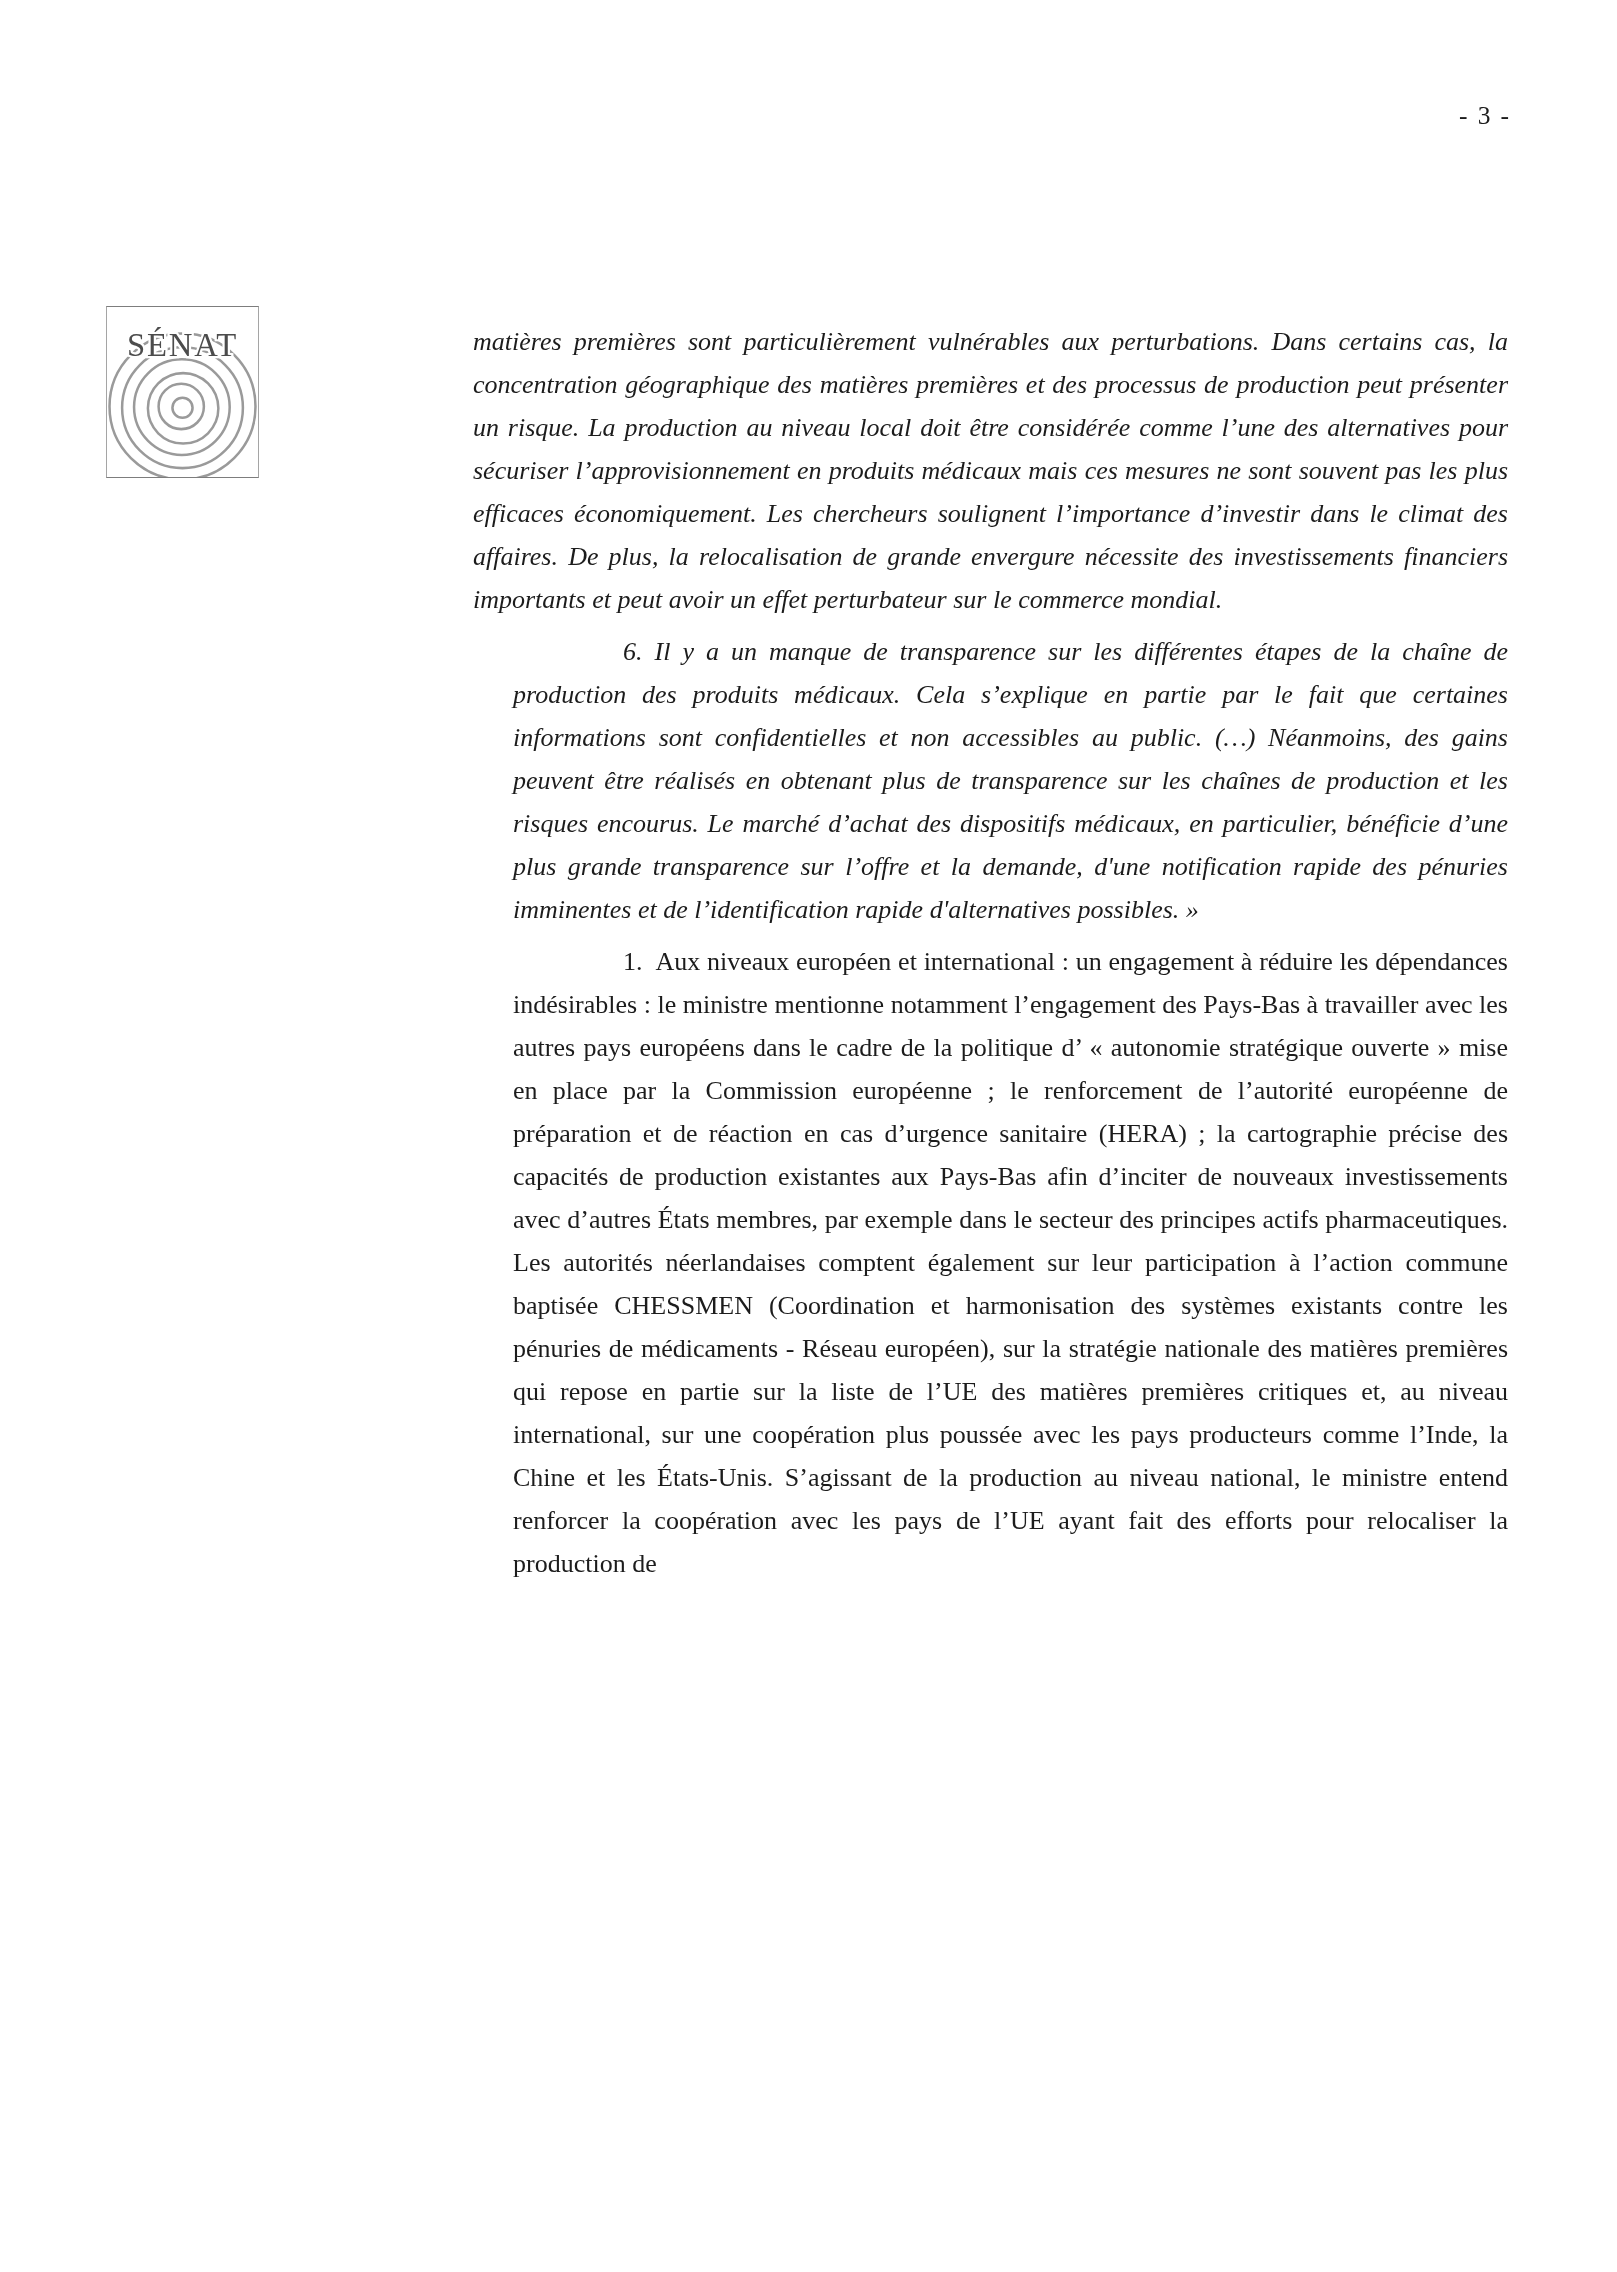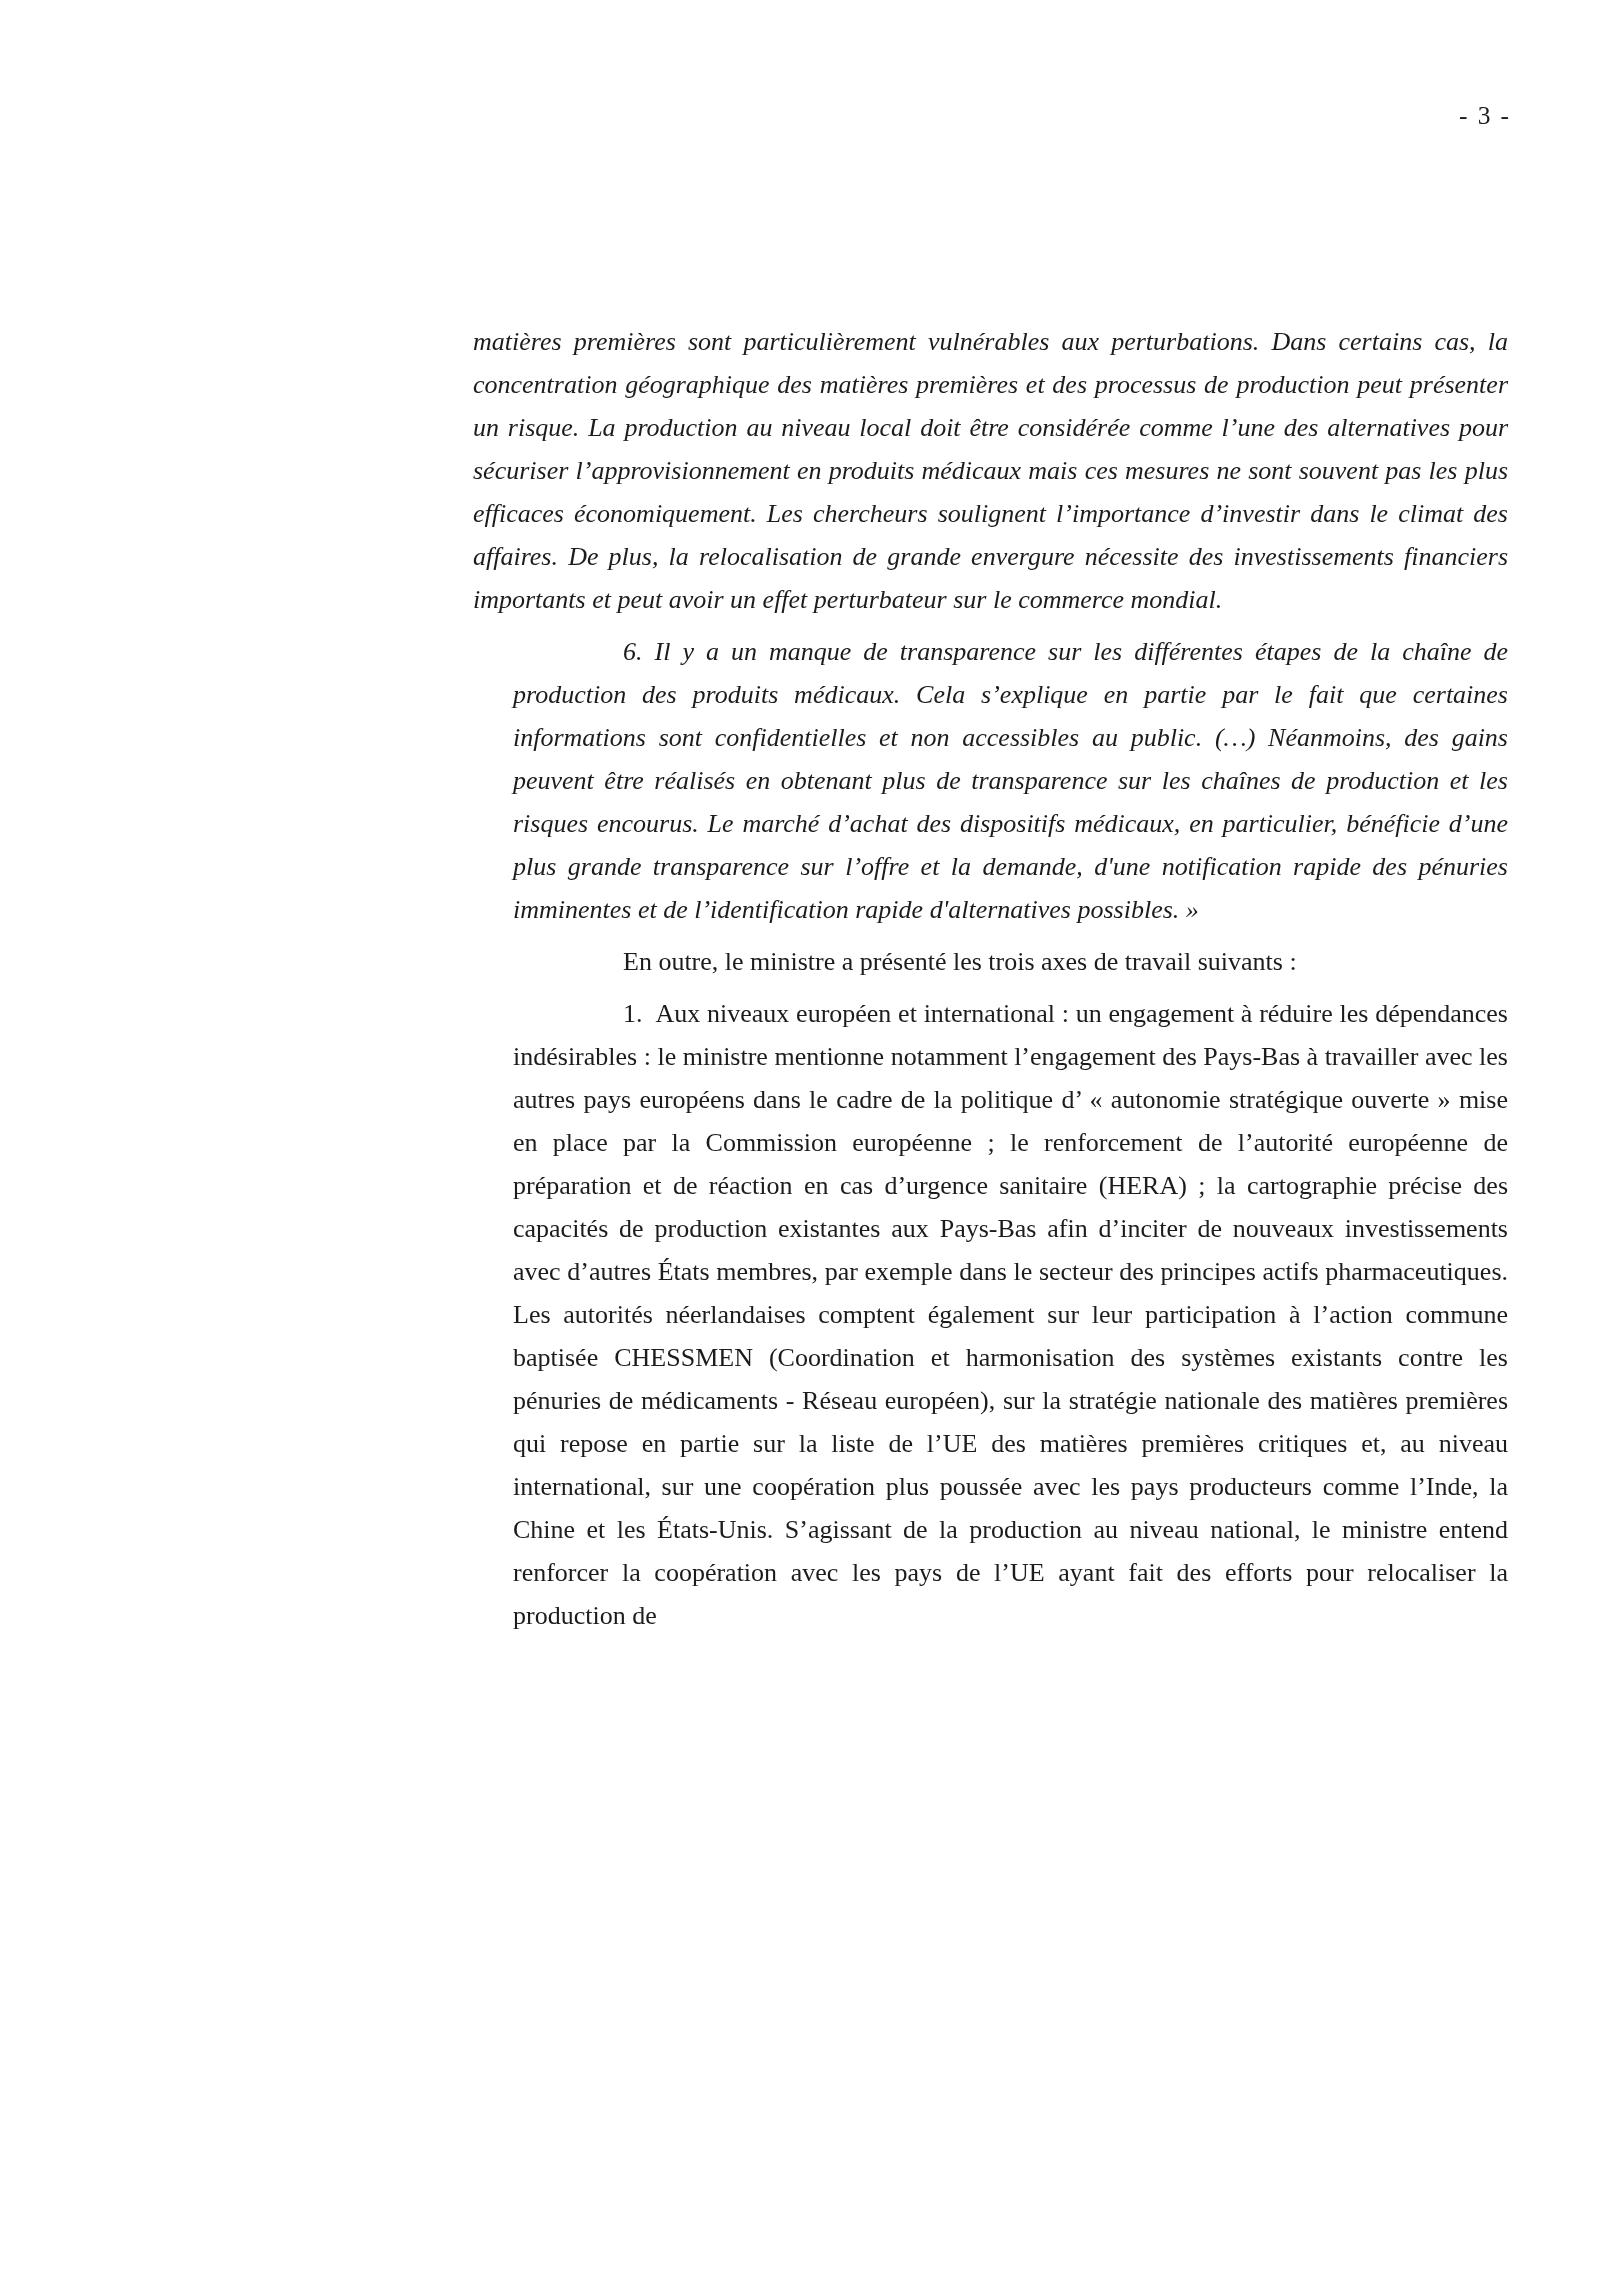--- a/index.html
+++ b/index.html
@@ -67,22 +67,34 @@
     font-weight: normal;
   }
 </style>
 </head>
 <body>
 
 <div class="page">
 
   <div class="page-number">- 3 -</div>
 
+  <div class="logo-box">
+    <svg viewBox="0 0 240 270" aria-hidden="true">
+      <g fill="none" stroke="#9a9a9a" stroke-width="4">
+        <circle cx="120" cy="160" r="16"></circle>
+        <circle cx="118" cy="158" r="36"></circle>
+        <circle cx="121" cy="161" r="56"></circle>
+        <circle cx="119" cy="159" r="76"></circle>
+        <circle cx="120" cy="160" r="96"></circle>
+        <circle cx="120" cy="158" r="116"></circle>
+      </g>
+      <text x="120" y="78" text-anchor="middle" font-family="Liberation Serif, DejaVu Serif, serif" font-size="52" letter-spacing="3" fill="#4c4c4c" stroke="#ffffff" stroke-width="7" paint-order="stroke">SÉNAT</text>
+    </svg>
+  </div>
 
   <div class="body-col">
       <p class="para italic"><span>matières premières sont particulièrement vulnérables aux perturbations. Dans certains cas, la concentration géographique des matières premières et des processus de production peut présenter un risque. La production au niveau local doit être considérée comme l’une des alternatives pour sécuriser l’approvisionnement en produits médicaux mais ces mesures ne sont souvent pas les plus efficaces économiquement. Les chercheurs soulignent l’importance d’investir dans le climat des affaires. De plus, la relocalisation de grande envergure nécessite des investissements financiers importants et peut avoir un effet perturbateur sur le commerce mondial.</span></p>
       <p class="para italic indent"><span>6. Il y a un manque de transparence sur les différentes étapes de la chaîne de production des produits médicaux. Cela s’explique en partie par le fait que certaines informations sont confidentielles et non accessibles au public. (…) Néanmoins, des gains peuvent être réalisés en obtenant plus de transparence sur les chaînes de production et les risques encourus. Le marché d’achat des dispositifs médicaux, en particulier, bénéficie d’une plus grande transparence sur l’offre et la demande, d'une notification rapide des pénuries imminentes et de l’identification rapide d'alternatives possibles.&nbsp;»</span></p>
-      <p class="para indent"><span>En outre, le ministre a présenté les trois axes de travail suivants&nbsp;:</span></p>
       <p class="para indent"><span>1. </span><span class="bold">Aux niveaux européen et international&nbsp;: un engagement à réduire les dépendances indésirables</span><span>&nbsp;: le ministre mentionne notamment l’engagement des Pays-Bas à travailler avec les autres pays européens dans le cadre de la politique d’ «&nbsp;</span><span class="bold">autonomie stratégique ouverte</span><span>&nbsp;» mise en place par la Commission européenne&nbsp;; le renforcement de l’</span><span class="bold">autorité européenne de préparation et de réaction en cas d’urgence sanitaire (HERA)</span><span>&nbsp;; la cartographie précise des capacités de production existantes aux Pays-Bas afin d’inciter de nouveaux investissements avec d’autres États membres, par exemple dans le secteur des principes actifs pharmaceutiques.  Les autorités néerlandaises comptent également sur leur participation à </span><span class="bold">l’action commune baptisée CHESSMEN</span><span> (Coordination et harmonisation des systèmes existants contre les pénuries de médicaments - Réseau européen), sur la </span><span class="bold">stratégie nationale des matières premières</span><span> qui repose en partie sur la liste de l’UE des matières premières critiques et, au niveau international, sur une coopération plus poussée avec les pays producteurs comme l’Inde, la Chine et les États-Unis. S’agissant de la production au niveau national, le ministre entend renforcer la coopération avec les pays de l’UE ayant fait des efforts pour relocaliser la production de</span></p>
     </div>
 
 </div>
 
 
 </body></html>

